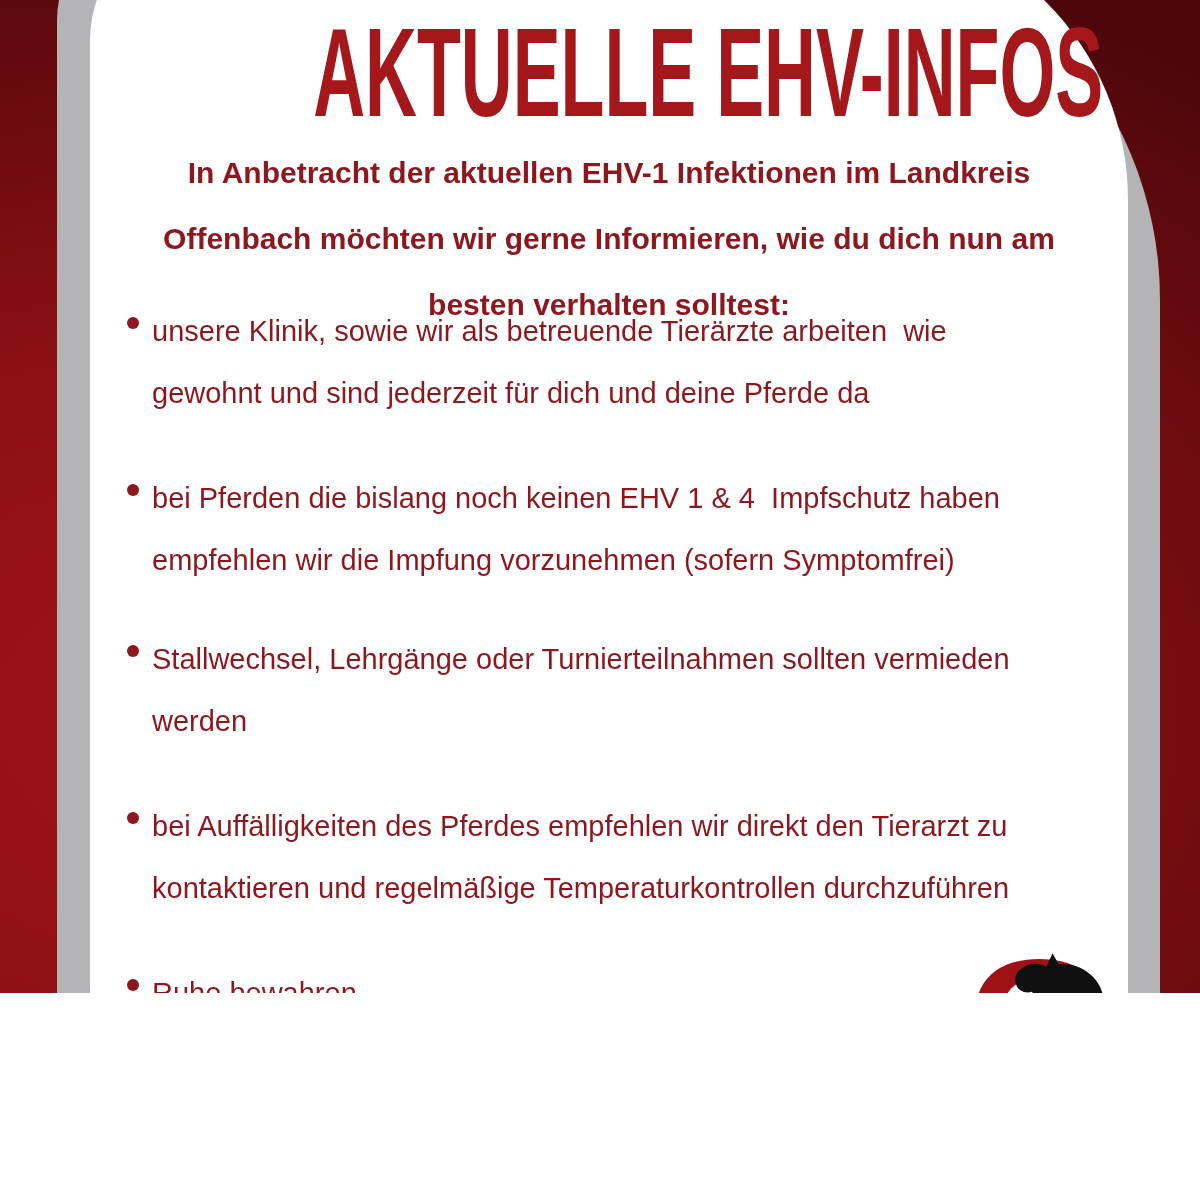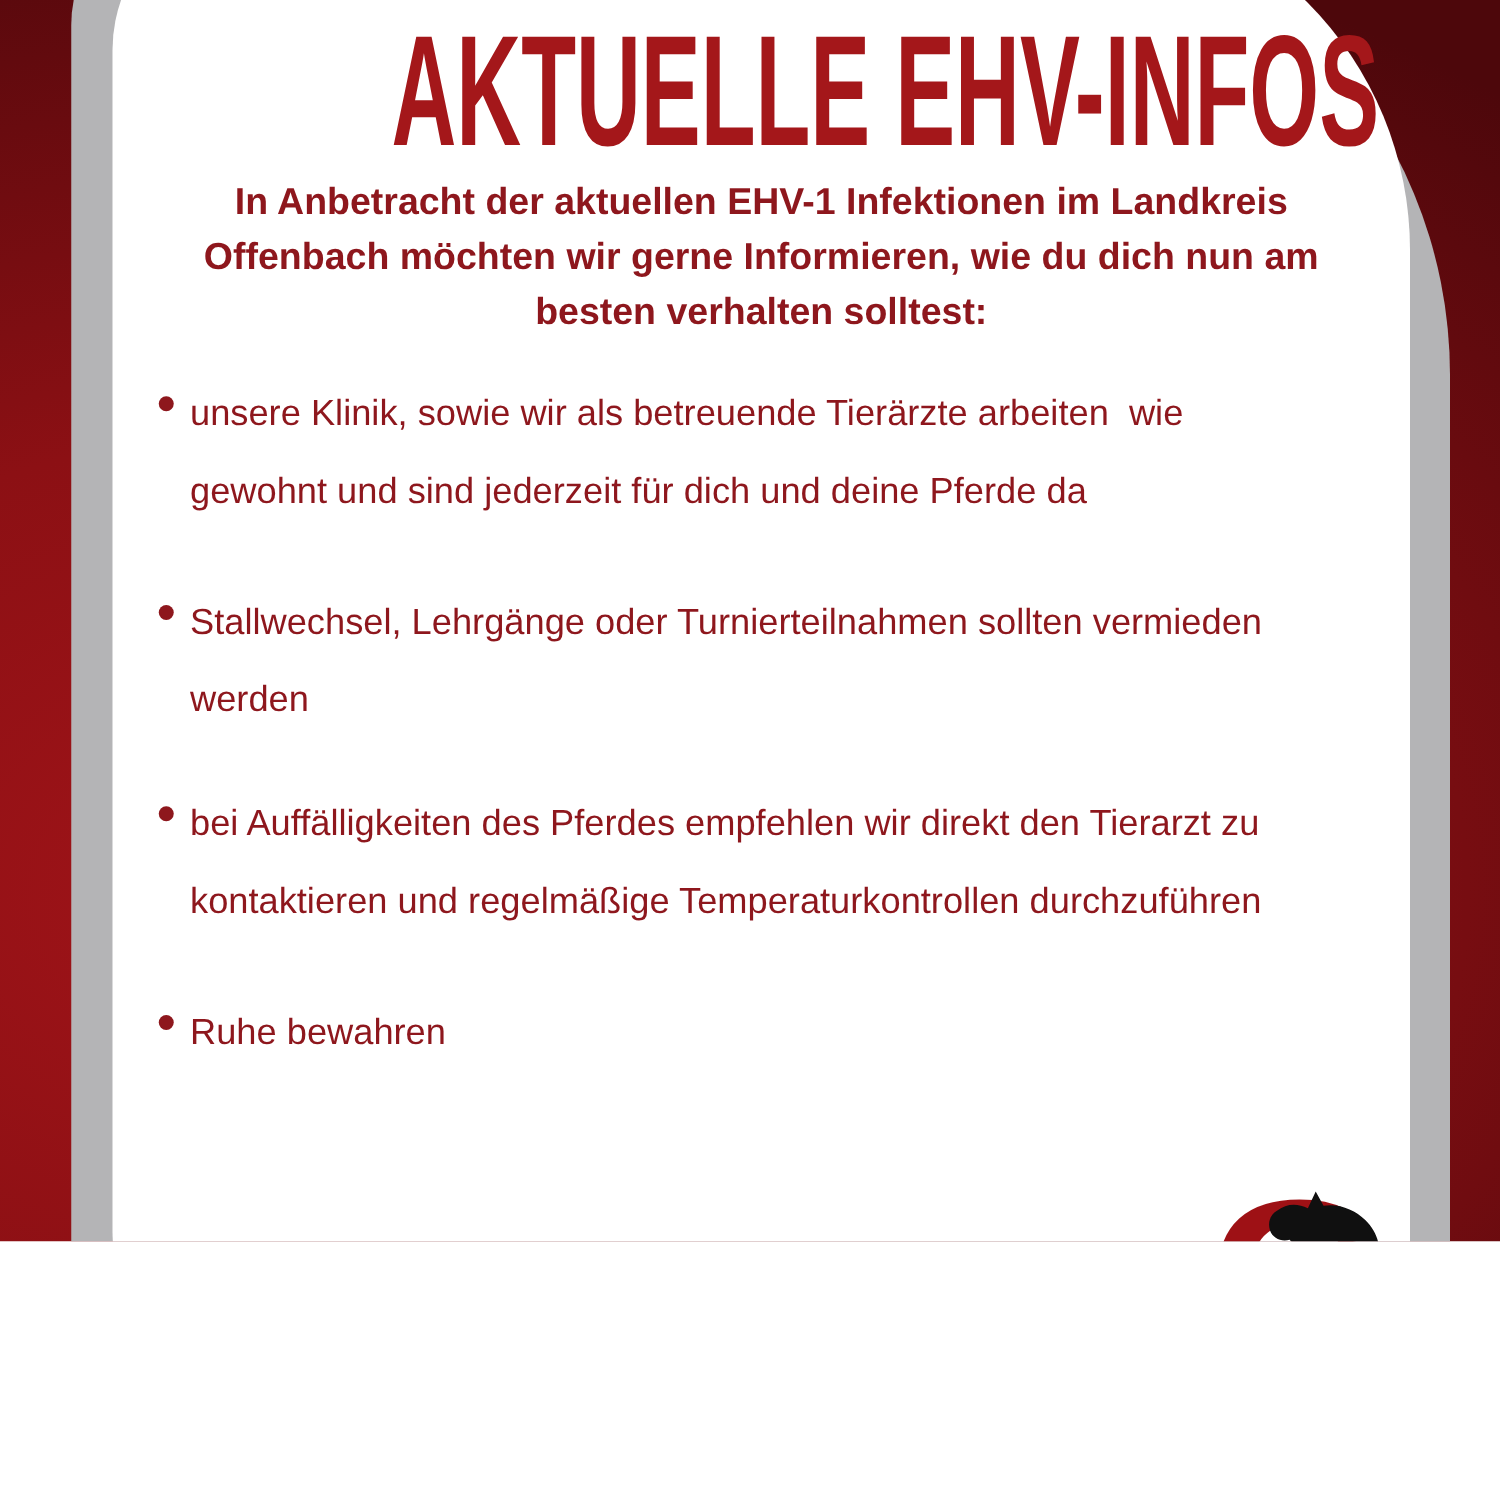--- a/index.html
+++ b/index.html
@@ -27,21 +27,21 @@
   }
   .content { position:absolute; left:90px; top:0; width:1038px; height:1200px; }
   .title {
     position:absolute; left:0; top:10px; width:100%; margin:0;
     text-align:center; font-size:126px; line-height:1; font-weight:700;
     color:var(--title_red); white-space:nowrap;
     transform:scaleX(0.57); transform-origin:50% 0;
   }
   .intro {
     position:absolute; left:0; top:140px; width:100%; margin:0;
-    text-align:center; font-size:30px; font-weight:700; line-height:44px;
+    text-align:center; font-size:30px; font-weight:700; line-height:66px;
     color:var(--text_red); white-space:nowrap;
   }
   .bullets {
     position:absolute; left:37px; top:300px; width:1000px; margin:0; padding:0;
     list-style:none; font-size:29px; font-weight:400; line-height:62px;
     color:var(--text_red);
   }
   .bullet-item { position:relative; padding-left:25px; margin-bottom:43px; }
   .bullet-item:nth-child(2) { margin-bottom:37px; }
   .bullet-dot {
@@ -73,20 +73,24 @@
   <div class="content">
     <h1 class="title">AKTUELLE EHV-INFOS</h1>
     <p class="intro">In Anbetracht der aktuellen EHV-1 Infektionen im Landkreis<br>Offenbach möchten wir gerne Informieren, wie du dich nun am<br>besten verhalten solltest:</p>
     <ul class="bullets">
   <li class="bullet-item">
     <span class="bullet-dot"></span>
     <span class="bullet-text">unsere Klinik, sowie wir als betreuende Tierärzte arbeiten  wie<br>gewohnt und sind jederzeit für dich und deine Pferde da</span>
   </li>
 
 
+  <li class="bullet-item">
+    <span class="bullet-dot"></span>
+    <span class="bullet-text">bei Pferden die bislang noch keinen EHV 1 &amp; 4  Impfschutz haben<br>empfehlen wir die Impfung vorzunehmen (sofern Symptomfrei)</span>
+  </li>
 
   <li class="bullet-item">
     <span class="bullet-dot"></span>
     <span class="bullet-text">Stallwechsel, Lehrgänge oder Turnierteilnahmen sollten vermieden<br>werden</span>
   </li>
 
   <li class="bullet-item">
     <span class="bullet-dot"></span>
     <span class="bullet-text">bei Auffälligkeiten des Pferdes empfehlen wir direkt den Tierarzt zu<br>kontaktieren und regelmäßige Temperaturkontrollen durchzuführen</span>
   </li>

